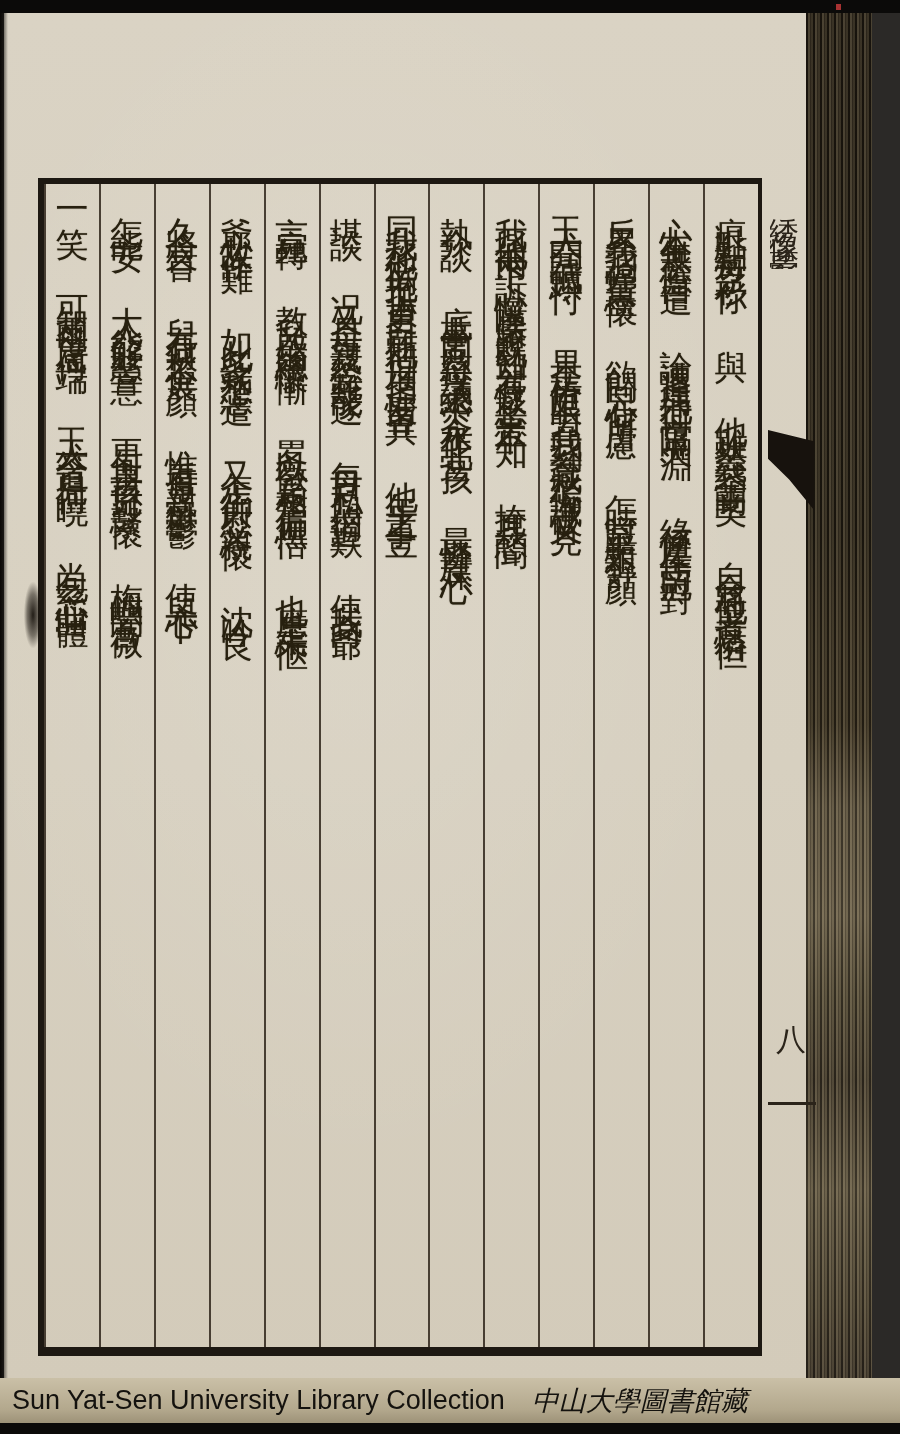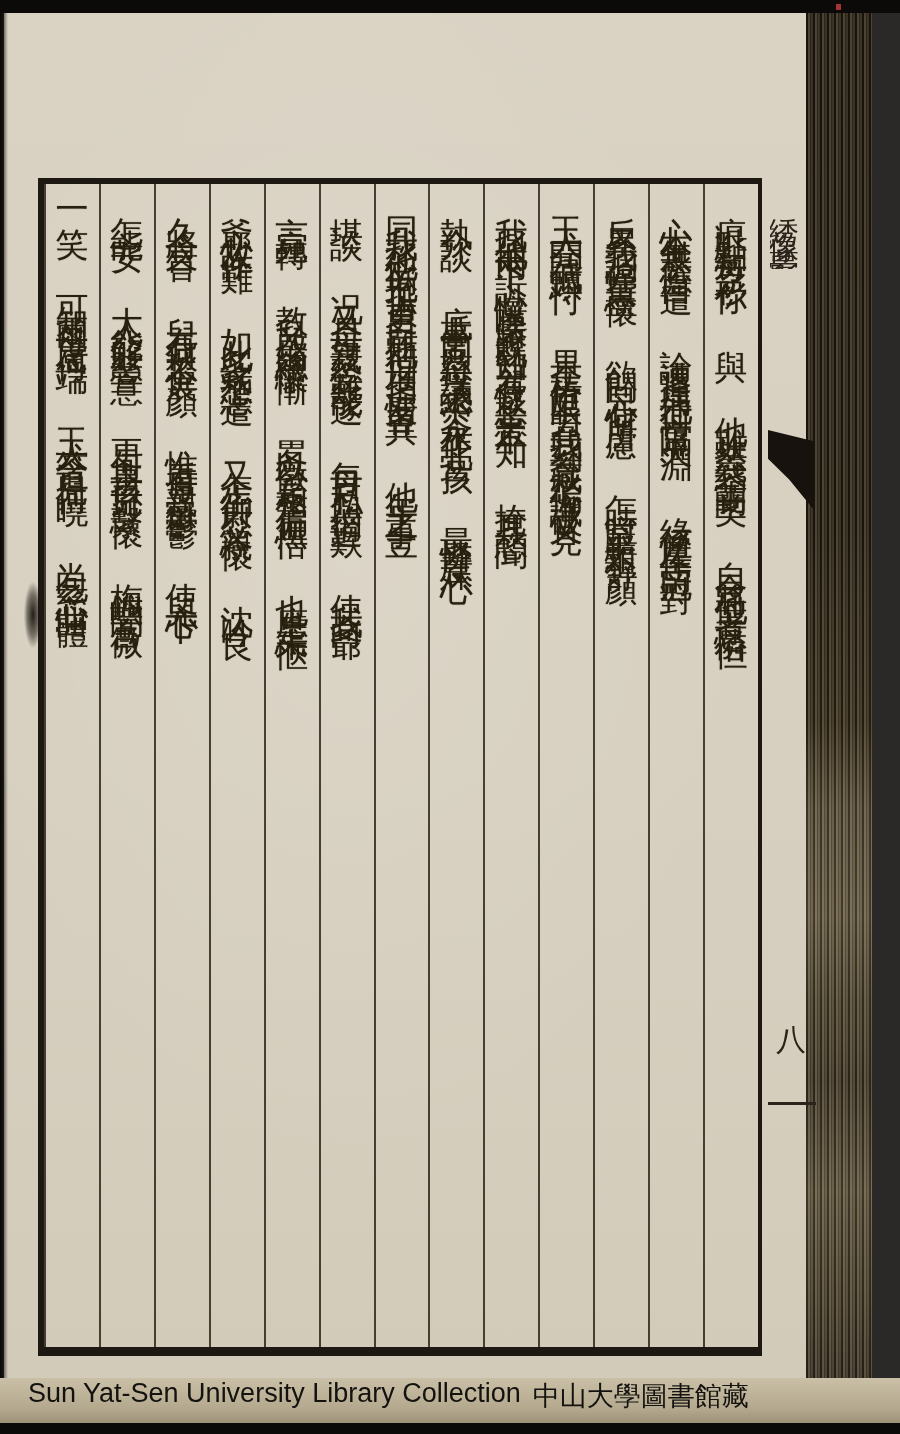--- a/index.html
+++ b/index.html
@@ -70,25 +70,25 @@
 
   .smudge {
     position:absolute; left:24px; top:582px; width:18px; height:66px;
     background:radial-gradient(ellipse at 50% 50%, rgba(24,19,13,.95) 0%, rgba(24,19,13,.5) 45%, rgba(24,19,13,0) 72%);
   }
 
   
   .caption-bar {
     position:absolute; left:0; top:1378px; width:900px; height:45px;
     background:linear-gradient(180deg,#cac0a7 0%,#b3a88d 70%,#9d9278 100%);
-    display:flex; align-items:flex-start; padding-left:28px; box-sizing:border-box;
+    display:flex; align-items:center; padding-left:12px; box-sizing:border-box;
     font-family:"Liberation Sans","DejaVu Sans",sans-serif;
     font-size:27px; color:#14120e; white-space:nowrap;
   }
-  .caption-bar .cjk { margin-left:12px; }
+  .caption-bar .cjk { margin-left:27px;font-style:italic; }
 </style>
 </head>
 <body>
 
 <div class="stage">
   <div class="paper"></div>
   <div class="fore-edge"></div>
   <div class="right-bg"></div>
   <div class="left-edge"></div>
   <div class="top-bar"></div>

